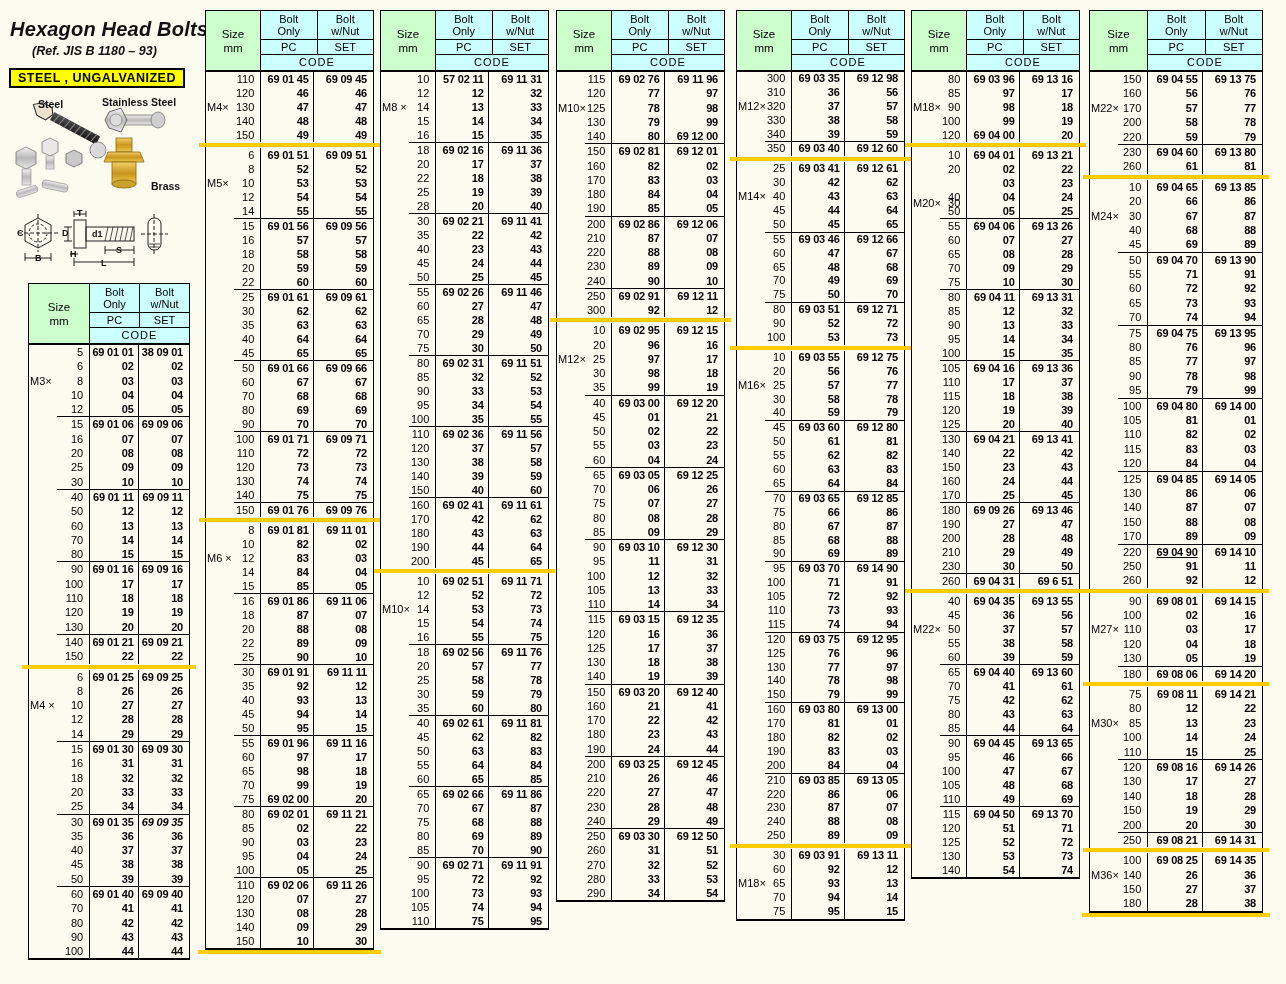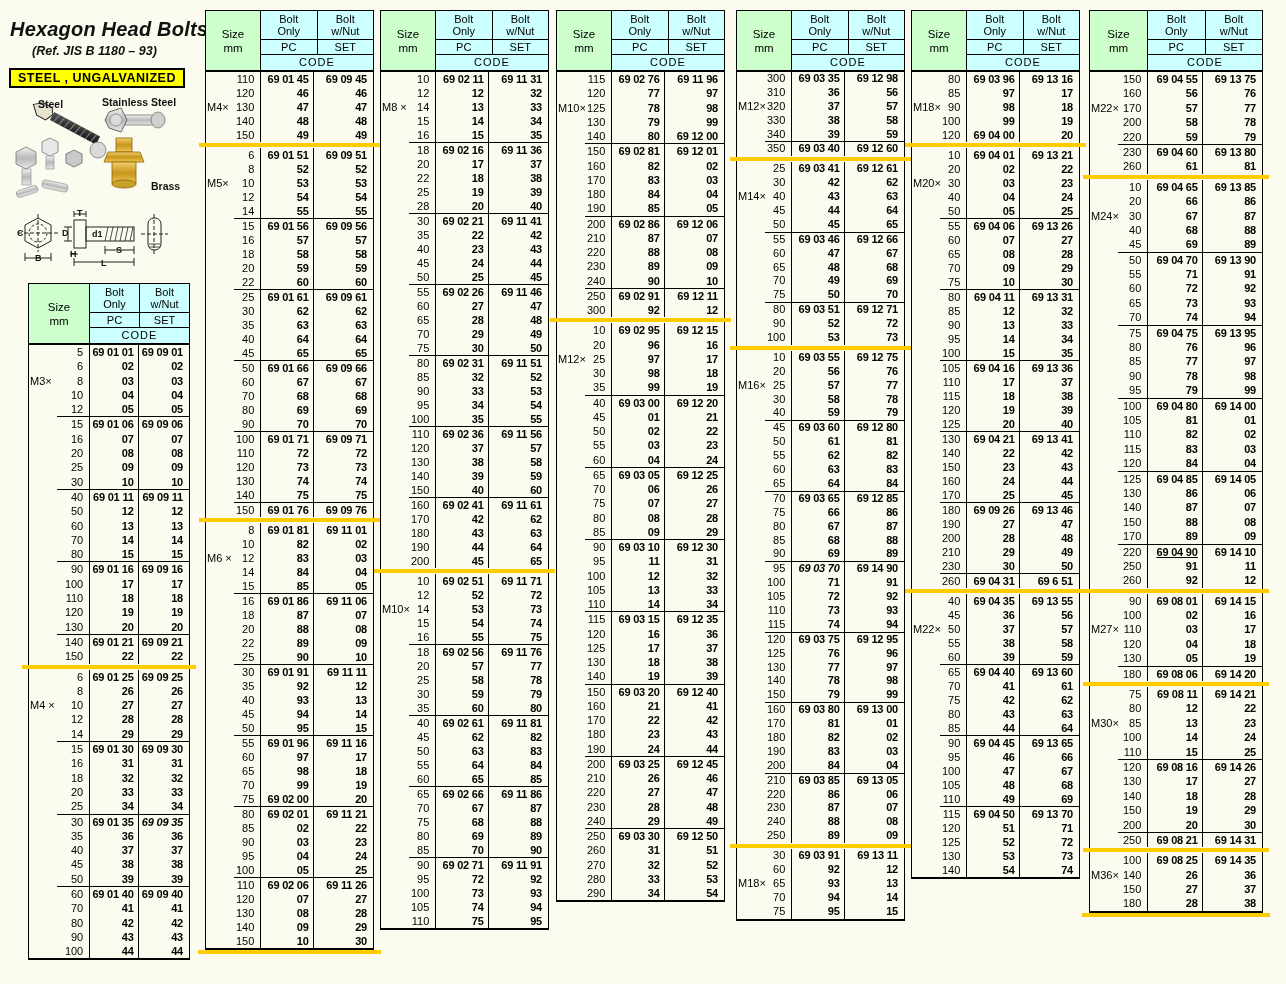--- a/index.html
+++ b/index.html
@@ -181,21 +181,21 @@
               <div>PC</div>
               <div>SET</div>
             </div>
             <div class="head-r3">CODE</div>
           </div>
         </div>
         <div class="tbody">
           <div class="trow" style="height: 14.3px; line-height: 14.3px;">
             <div class="sz" style="width: 61px; padding-right: 6px;"><span>5</span></div>
             <div class="pc" style="width: 49px; padding-right: 4px;">69 01 01</div>
-            <div class="st" style="width: 52px; padding-right: 6px;">69 09 01</div>
+            <div class="st" style="width: 52px; padding-right: 6px;">38 09 01</div>
           </div>
           <div class="trow" style="height: 14.3px; line-height: 14.3px;">
             <div class="sz" style="width: 61px; padding-right: 6px;"><span>6</span></div>
             <div class="pc" style="width: 49px; padding-right: 4px;">02</div>
             <div class="st" style="width: 52px; padding-right: 6px;">02</div>
           </div>
           <div class="trow" style="height: 14.3px; line-height: 14.3px;">
             <div class="sz" style="width: 61px; padding-right: 6px;"><span class="pref">M3×</span><span>8</span></div>
             <div class="pc" style="width: 49px; padding-right: 4px;">03</div>
             <div class="st" style="width: 52px; padding-right: 6px;">03</div>
@@ -770,21 +770,21 @@
             <div class="head-r2">
               <div>PC</div>
               <div>SET</div>
             </div>
             <div class="head-r3">CODE</div>
           </div>
         </div>
         <div class="tbody">
           <div class="trow" style="height: 14px; line-height: 14px;">
             <div class="sz" style="width: 55px; padding-right: 6px;"><span>10</span></div>
-            <div class="pc" style="width: 53px; padding-right: 4px;">69 02 11</div>
+            <div class="pc" style="width: 53px; padding-right: 4px;">57 02 11</div>
             <div class="st" style="width: 61px; padding-right: 6px;">69 11 31</div>
           </div>
           <div class="trow" style="height: 14px; line-height: 14px;">
             <div class="sz" style="width: 55px; padding-right: 6px;"><span>12</span></div>
             <div class="pc" style="width: 53px; padding-right: 4px;">12</div>
             <div class="st" style="width: 61px; padding-right: 6px;">32</div>
           </div>
           <div class="trow" style="height: 14px; line-height: 14px;">
             <div class="sz" style="width: 55px; padding-right: 6px;"><span class="pref">M8 ×</span><span>14</span></div>
             <div class="pc" style="width: 53px; padding-right: 4px;">13</div>
@@ -1609,21 +1609,21 @@
             <div class="st" style="width: 61px; padding-right: 6px;">88</div>
           </div>
           <div class="trow" style="height: 13.9px; line-height: 13.9px;">
             <div class="sz" style="width: 55px; padding-right: 6px;"><span>90</span></div>
             <div class="pc" style="width: 53px; padding-right: 4px;">69</div>
             <div class="st" style="width: 61px; padding-right: 6px;">89</div>
           </div>
           <div class="gline"></div>
           <div class="trow" style="height: 13.9px; line-height: 13.9px;">
             <div class="sz" style="width: 55px; padding-right: 6px;"><span>95</span></div>
-            <div class="pc" style="width: 53px; padding-right: 4px; font-style: italic;">69 03 70</div>
+            <div class="pc" style="width: 53px; padding-right: 4px;">69 03 70</div>
             <div class="st" style="width: 61px; padding-right: 6px;">69 14 90</div>
           </div>
           <div class="trow" style="height: 13.9px; line-height: 13.9px;">
             <div class="sz" style="width: 55px; padding-right: 6px;"><span>100</span></div>
             <div class="pc" style="width: 53px; padding-right: 4px;">71</div>
             <div class="st" style="width: 61px; padding-right: 6px;">91</div>
           </div>
           <div class="trow" style="height: 13.9px; line-height: 13.9px;">
             <div class="sz" style="width: 55px; padding-right: 6px;"><span>105</span></div>
             <div class="pc" style="width: 53px; padding-right: 4px;">72</div>
@@ -1800,21 +1800,21 @@
             <div class="sz" style="width: 55px; padding-right: 6px;"><span>10</span></div>
             <div class="pc" style="width: 53px; padding-right: 4px;">69 04 01</div>
             <div class="st" style="width: 61px; padding-right: 6px;">69 13 21</div>
           </div>
           <div class="trow" style="height: 14px; line-height: 14px;">
             <div class="sz" style="width: 55px; padding-right: 6px;"><span>20</span></div>
             <div class="pc" style="width: 53px; padding-right: 4px;">02</div>
             <div class="st" style="width: 61px; padding-right: 6px;">22</div>
           </div>
           <div class="trow" style="height: 14px; line-height: 14px;">
-            <div class="sz" style="width: 55px; padding-right: 6px;"><span class="pref">M20×</span><span>30</span></div>
+            <div class="sz" style="width: 55px; padding-right: 6px; margin-top: 20px;"><span class="pref">M20×</span><span>30</span></div>
             <div class="pc" style="width: 53px; padding-right: 4px;">03</div>
             <div class="st" style="width: 61px; padding-right: 6px;">23</div>
           </div>
           <div class="trow" style="height: 14px; line-height: 14px;">
             <div class="sz" style="width: 55px; padding-right: 6px;"><span>40</span></div>
             <div class="pc" style="width: 53px; padding-right: 4px;">04</div>
             <div class="st" style="width: 61px; padding-right: 6px;">24</div>
           </div>
           <div class="trow" style="height: 14px; line-height: 14px;">
             <div class="sz" style="width: 55px; padding-right: 6px;"><span>50</span></div>

